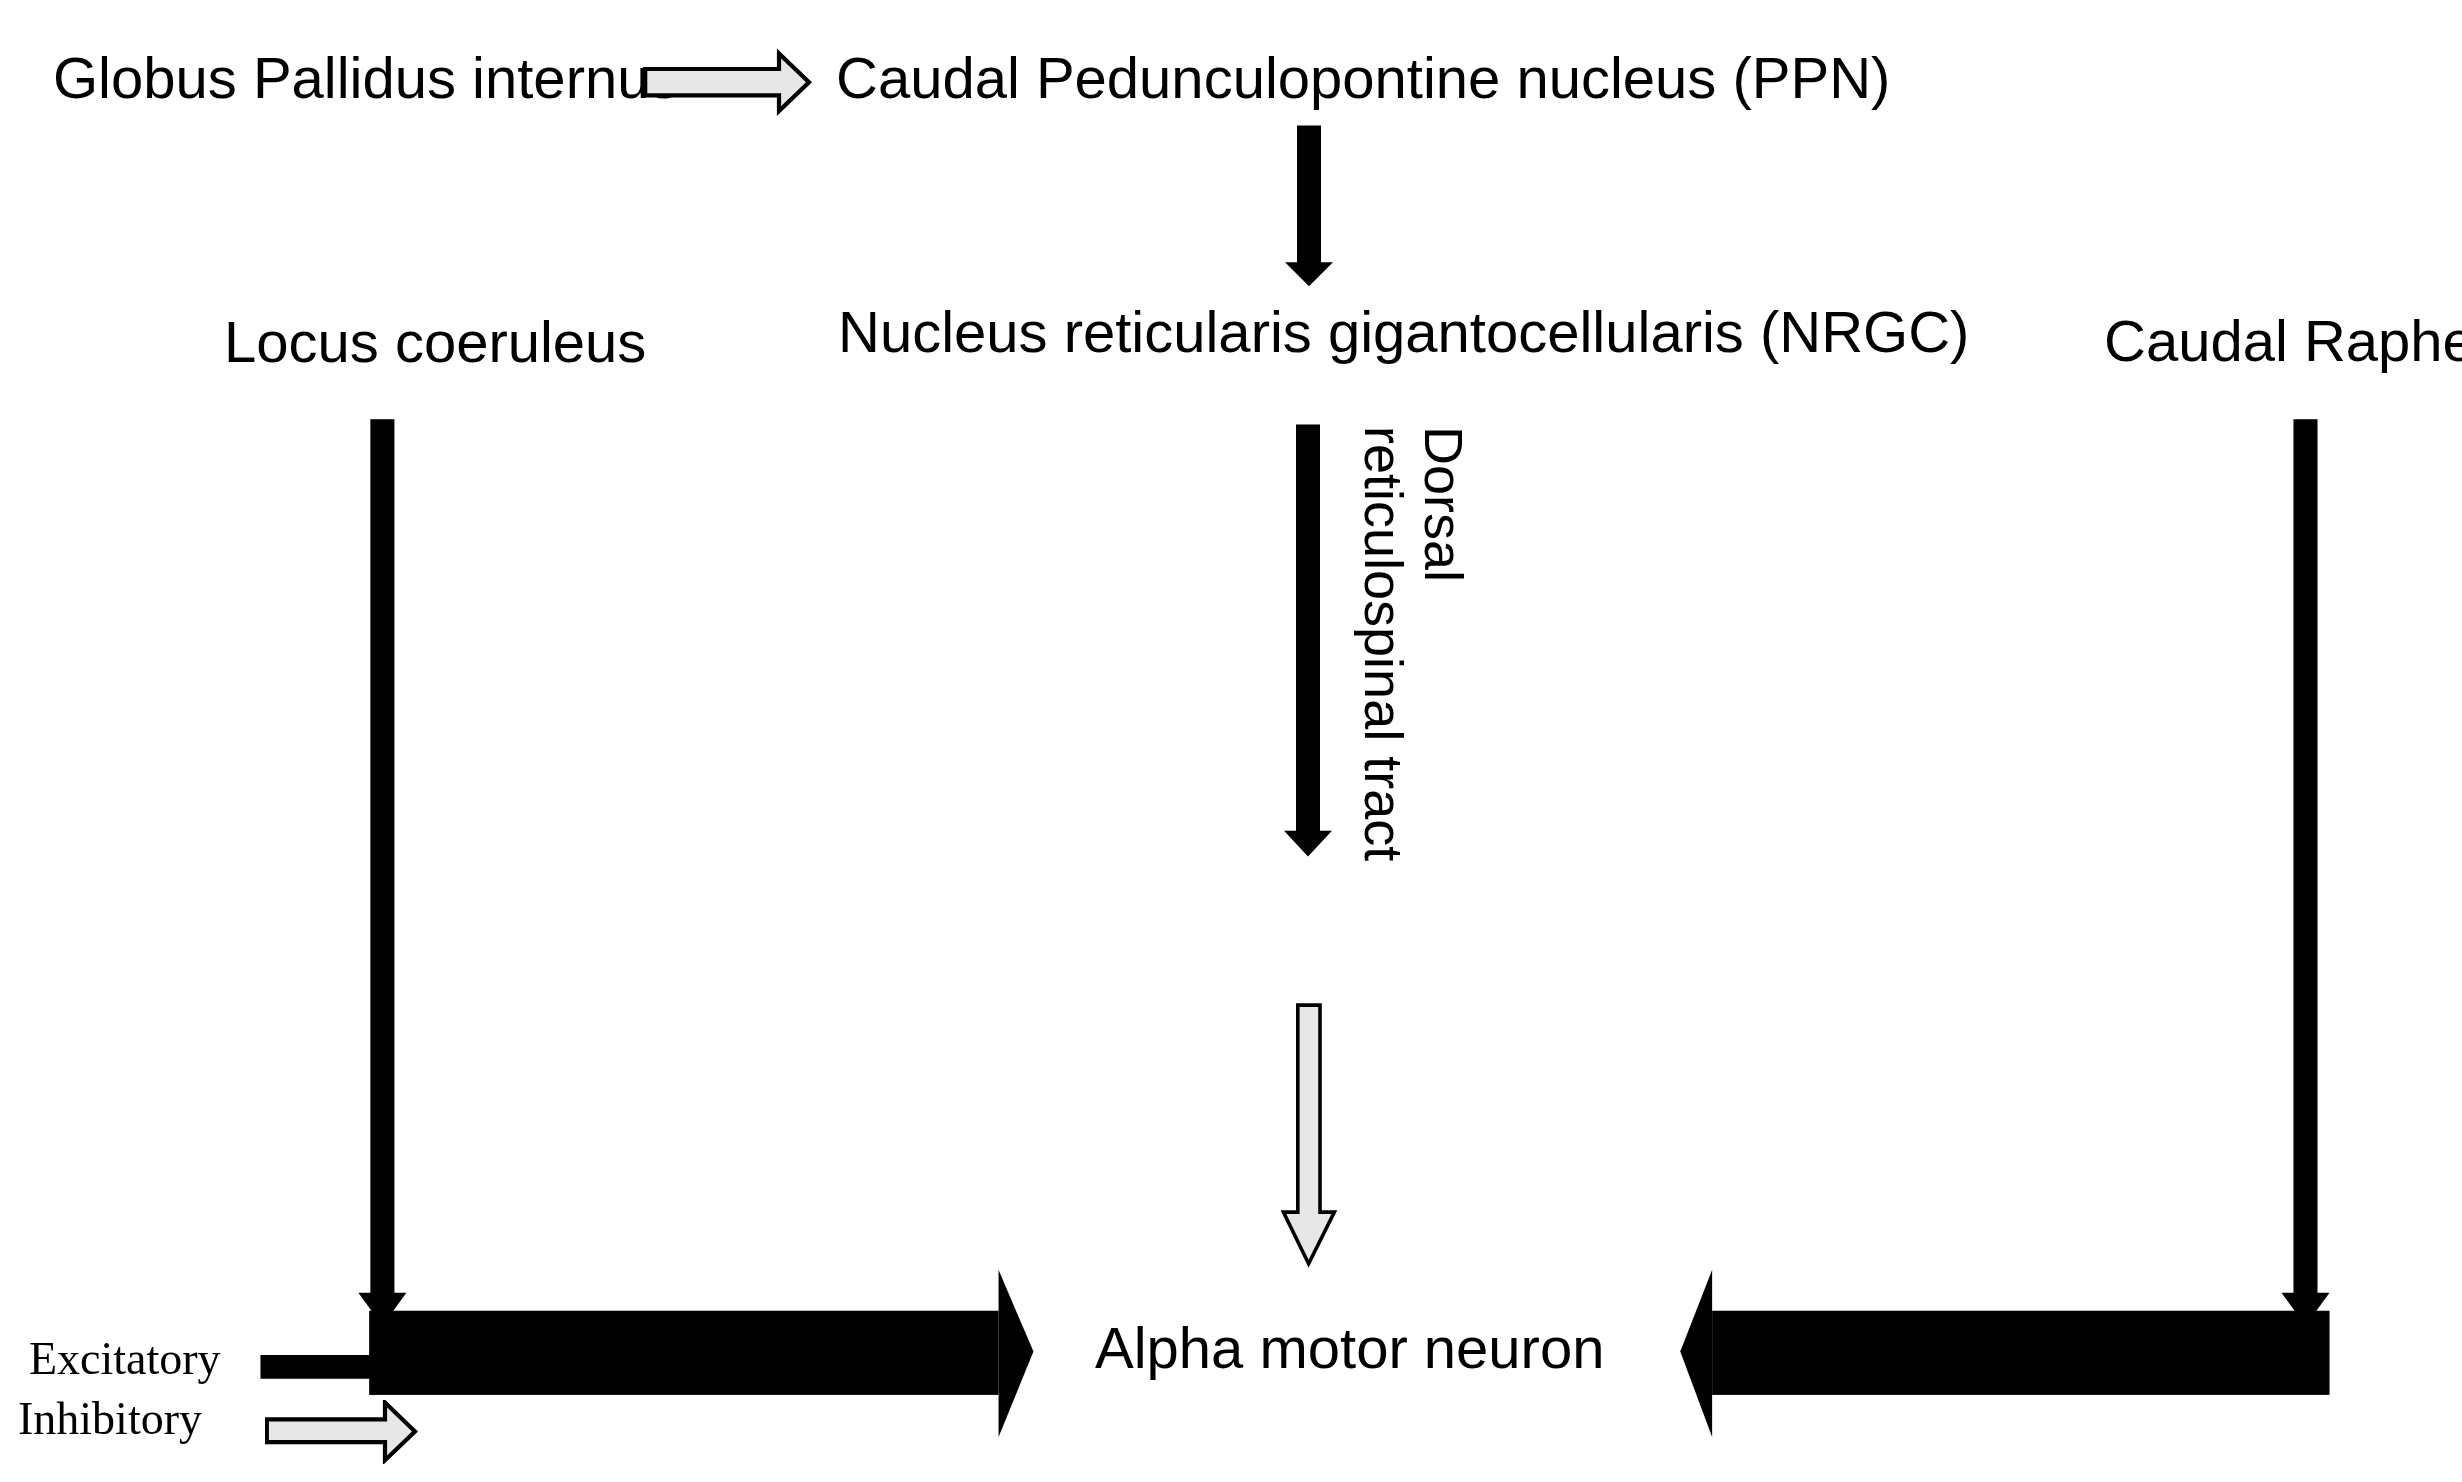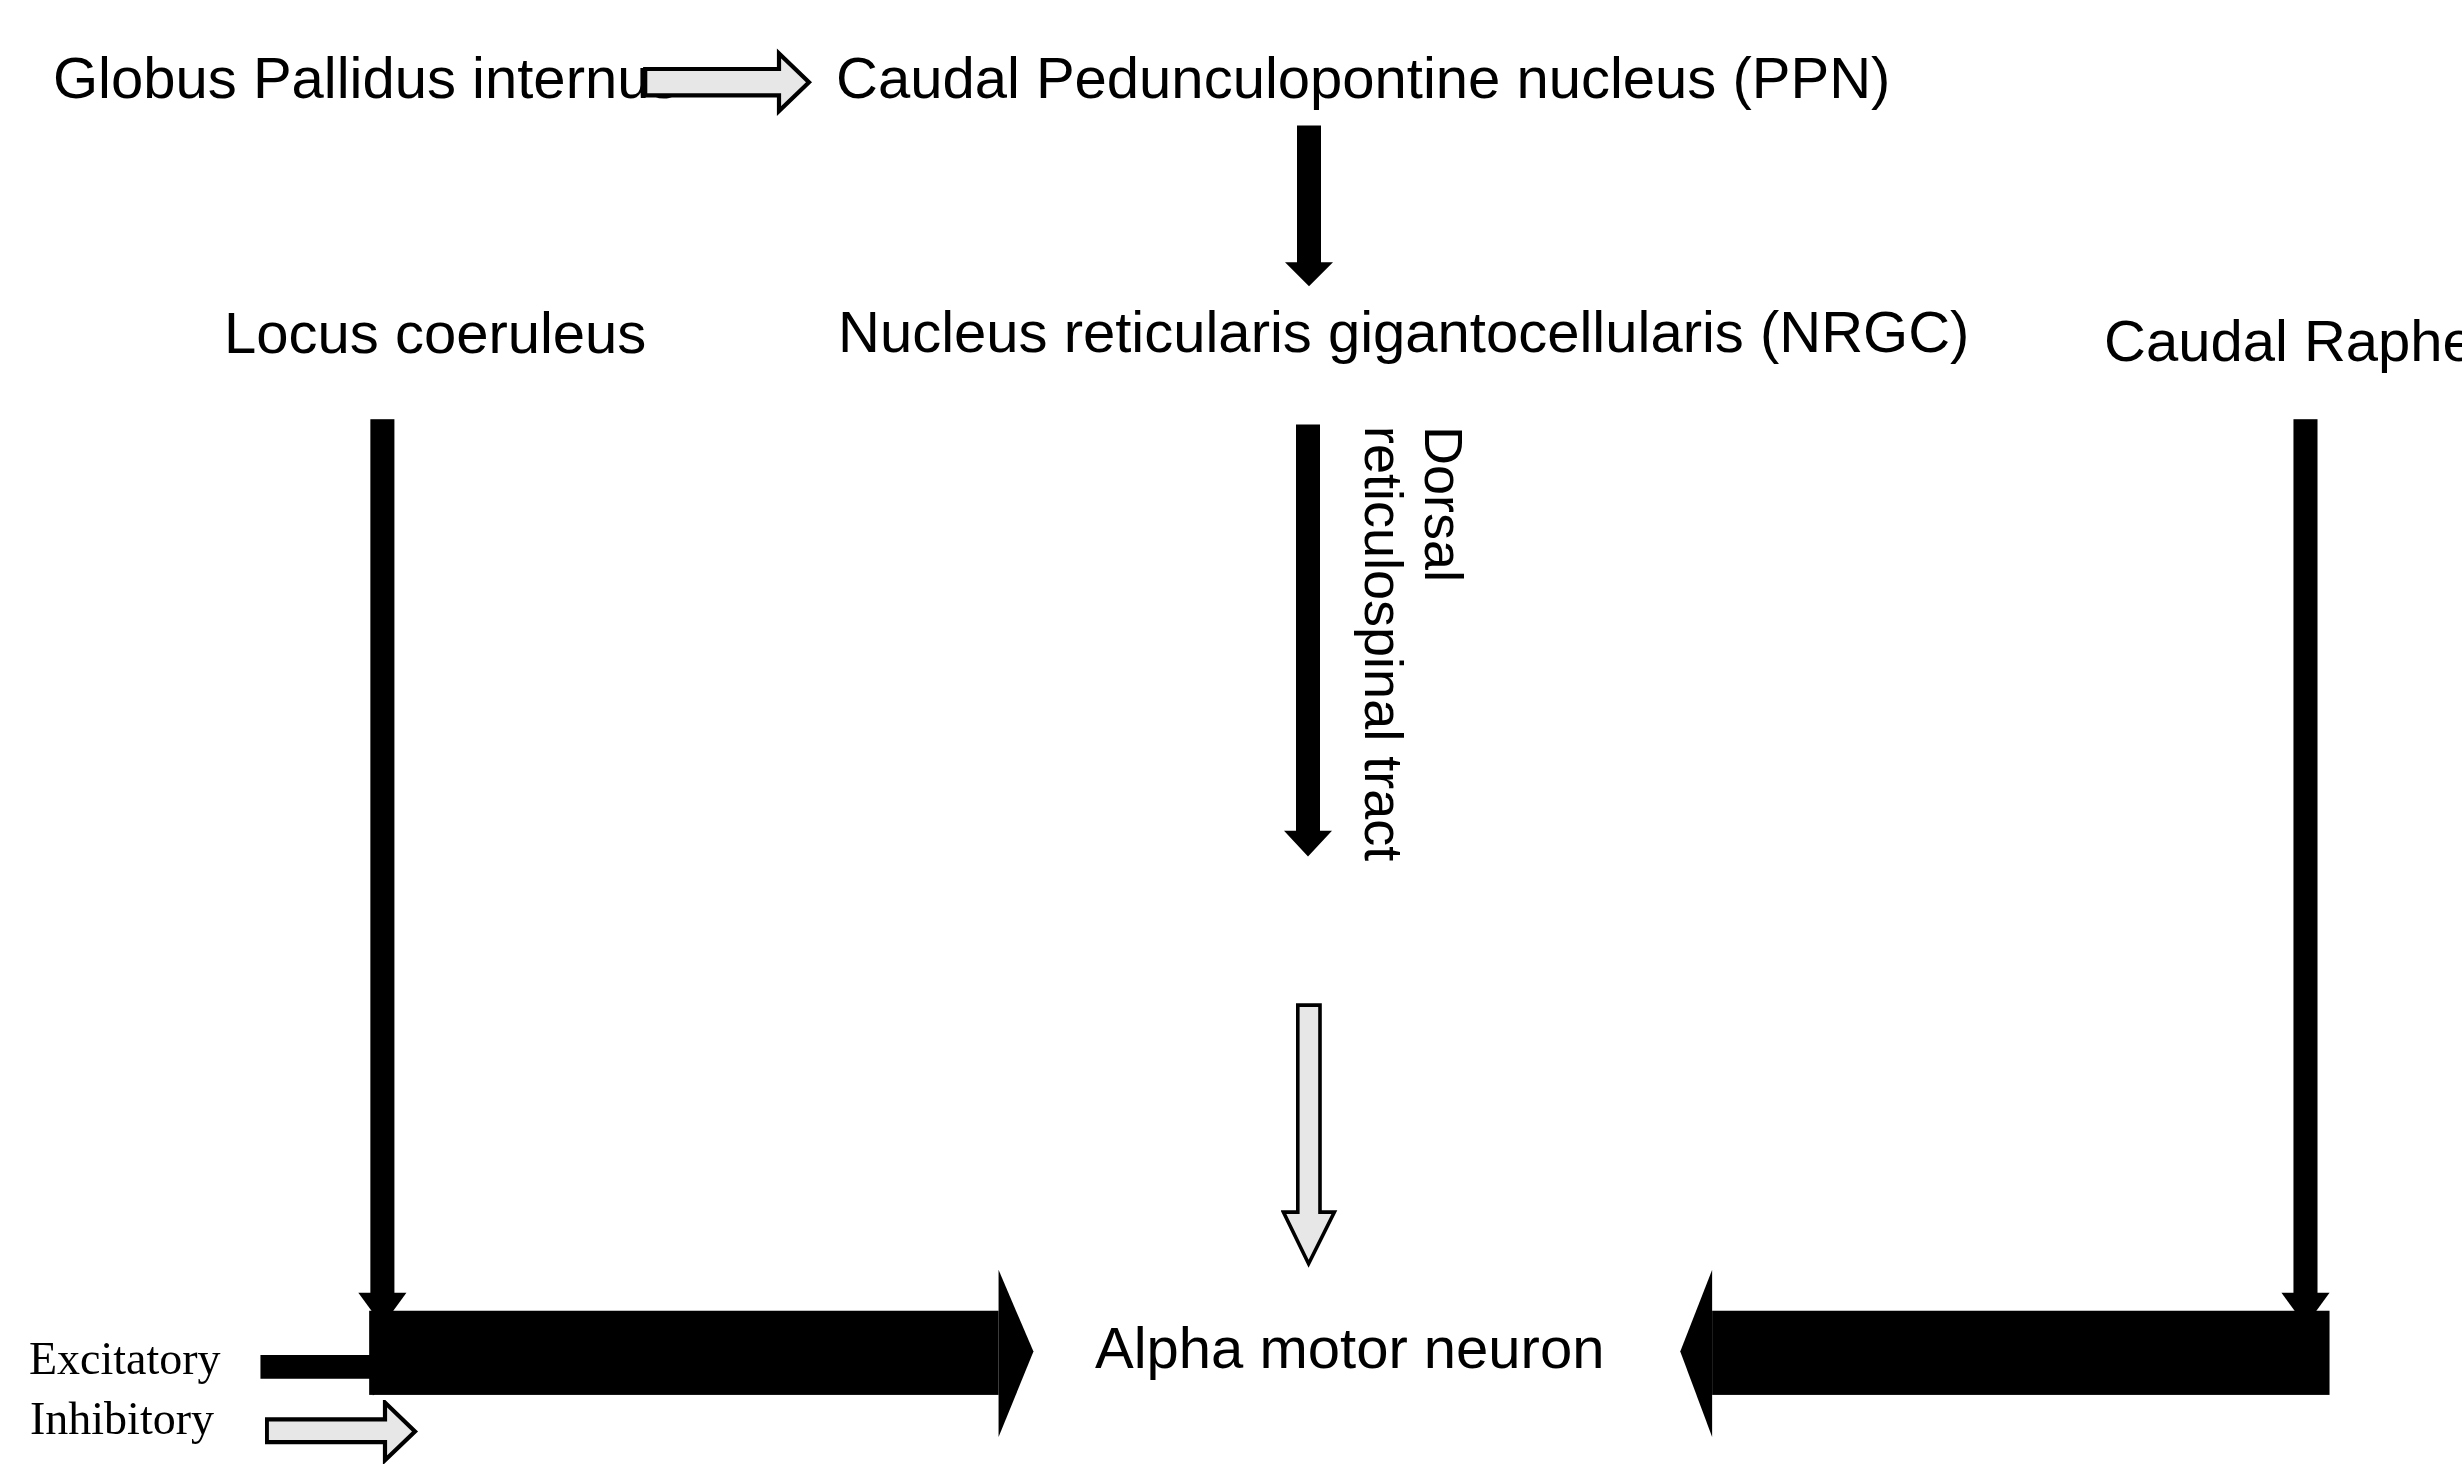--- a/index.html
+++ b/index.html
@@ -64,21 +64,21 @@
   <div class="label" style="left:836px; top:49px">Caudal Pedunculopontine nucleus (PPN)</div>
 
   <svg class="arrow" style="left:638px; top:48px" width="180" height="72" viewBox="0 0 300 120">
     <polygon class="inh" points="12,35 235,35 235,9 285,57 235,105 235,79 12,79"></polygon>
   </svg>
 
   <svg class="arrow" style="left:1279px; top:123px" width="60" height="168" viewBox="0 0 100 280">
     <polygon class="exc" points="30,4 70,4 70,232 90,232 50,272 10,232 30,232"></polygon>
   </svg>
 
-  <div class="label" style="left:224px; top:304px">Locus coeruleus</div>
+  <div class="label" style="left:224px; top:313px">Locus coeruleus</div>
 
   <div class="label" style="left:838px; top:303px">Nucleus reticularis gigantocellularis (NRGC)</div>
 
   <div class="label" style="left:2104px; top:312px">Caudal Raphe</div>
 
   <svg class="arrow" style="left:1278px; top:424px" width="60" height="436" viewBox="0 0 100 725">
     <polygon class="exc" points="30,0 70,0 70,677 90,677 50,720 10,677 30,677"></polygon>
   </svg>
 
   <div class="vlabel" style="left:1354px; top:426px">Dorsal reticulospinal tract</div>
@@ -103,20 +103,20 @@
     <rect class="exc" x="58" y="1485" width="1027" height="140"></rect>
     <polygon class="exc" points="58,1417 5,1553 58,1695"></polygon>
   </svg>
 
   <div class="legend-label" style="left:29px; top:1336px">Excitatory</div>
 
   <svg class="arrow" style="left:259px; top:1337px" width="156" height="61" viewBox="0 0 260 102">
     <polygon class="exc" points="2,30 190,30 190,2 251,50 190,98 190,70 2,70"></polygon>
   </svg>
 
-  <div class="legend-label" style="left:30px; top:1396px">Inhibitory</div>
+  <div class="legend-label" style="left:18px; top:1396px">Inhibitory</div>
 
   <svg class="arrow" style="left:265px; top:1400px" width="156" height="64" viewBox="0 0 260 106">
     <polygon class="inh" points="3,32 200,32 200,4 250,52 200,100 200,70 3,70"></polygon>
   </svg>
 
 </div>
 
 
 </body></html>

